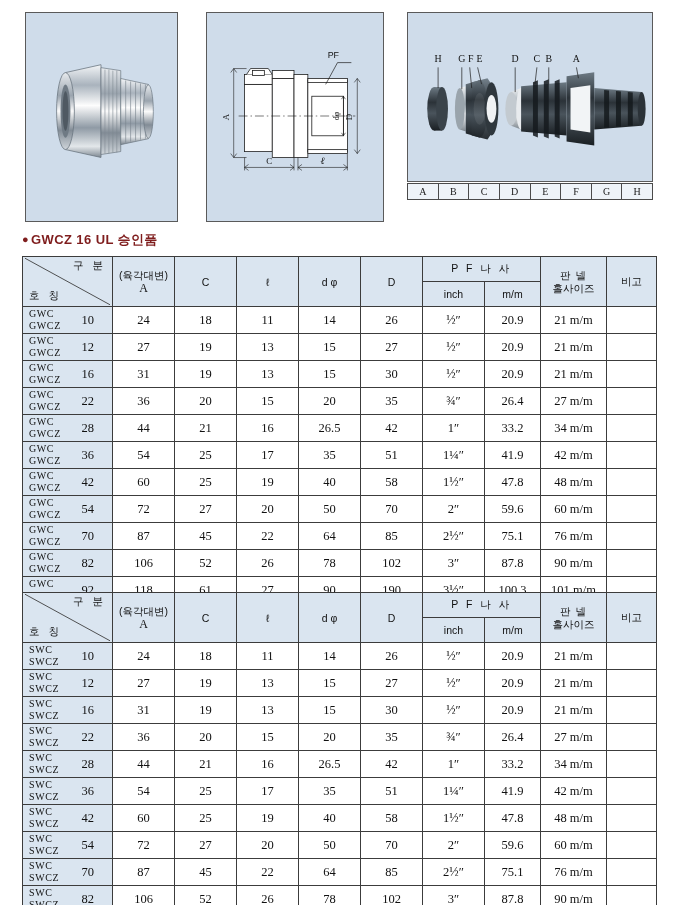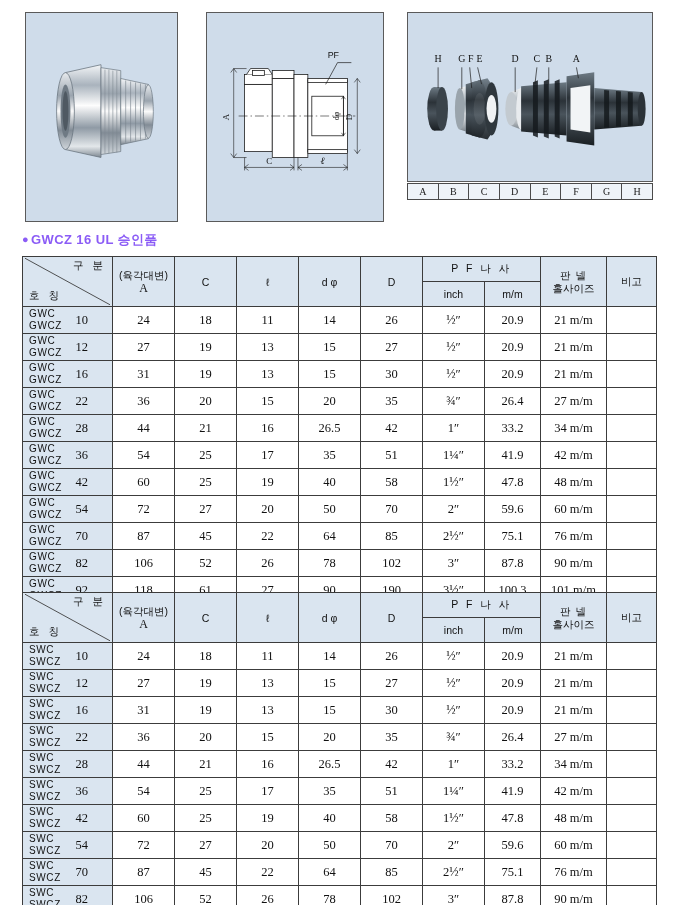--- a/index.html
+++ b/index.html
@@ -64,21 +64,21 @@
   }
 
   
   .section-title {
     position: absolute;
     left: 22px;
     font-family: "Liberation Sans", sans-serif;
     font-size: 13px;
     font-weight: bold;
     letter-spacing: 0.4px;
-    color: #8b5cf6;
+    color: #7f1d1d;
     white-space: nowrap;
   }
   .section-title .bullet {
     font-size: 11px;
     vertical-align: 1px;
     margin-right: 2px;
   }
   #title-gwcz { top: 231px; }
   #title-swcz { top: 567px; margin-top: 22px; }
 
@@ -155,26 +155,26 @@
     position: relative;
     height: 26px;
     text-align: left;
   }
   td.namecell .codes {
     position: absolute;
     left: 6px; top: 1px;
     font-size: 10px;
     line-height: 11.5px;
     letter-spacing: 0.6px;
-    font-family: Liberation Sans, sans-serif;
+    font-family: Liberation Serif, serif;
   }
   td.namecell .codes span { display: block; }
   td.namecell .size {
     position: absolute;
-    right: 24px;
+    right: 18px;
     top: 50%;
     transform: translateY(-50%);
     font-size: 12.5px;
   }
 
   .frac { font-size: 12px; }
 
   .cell-unit { font-size: 12px; }
 </style>
 </head>

